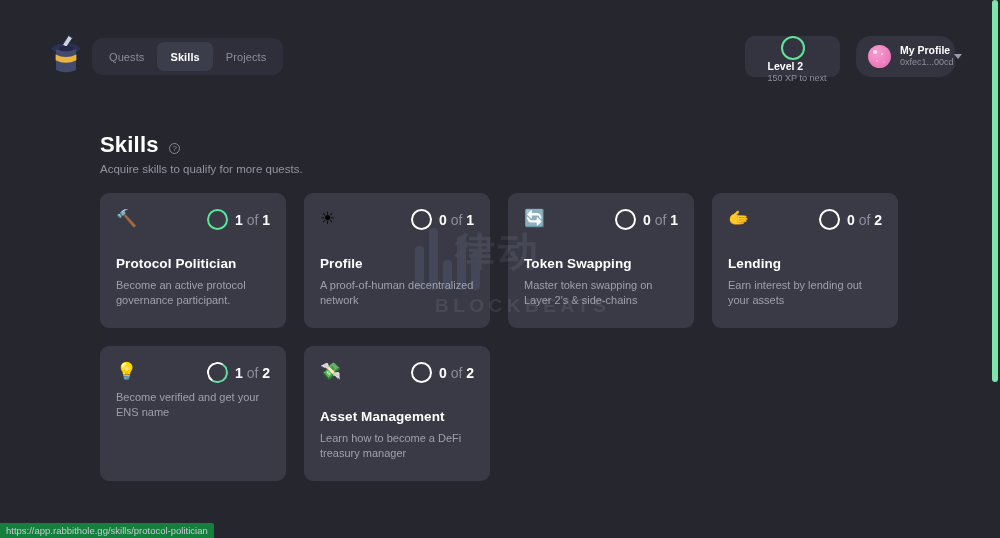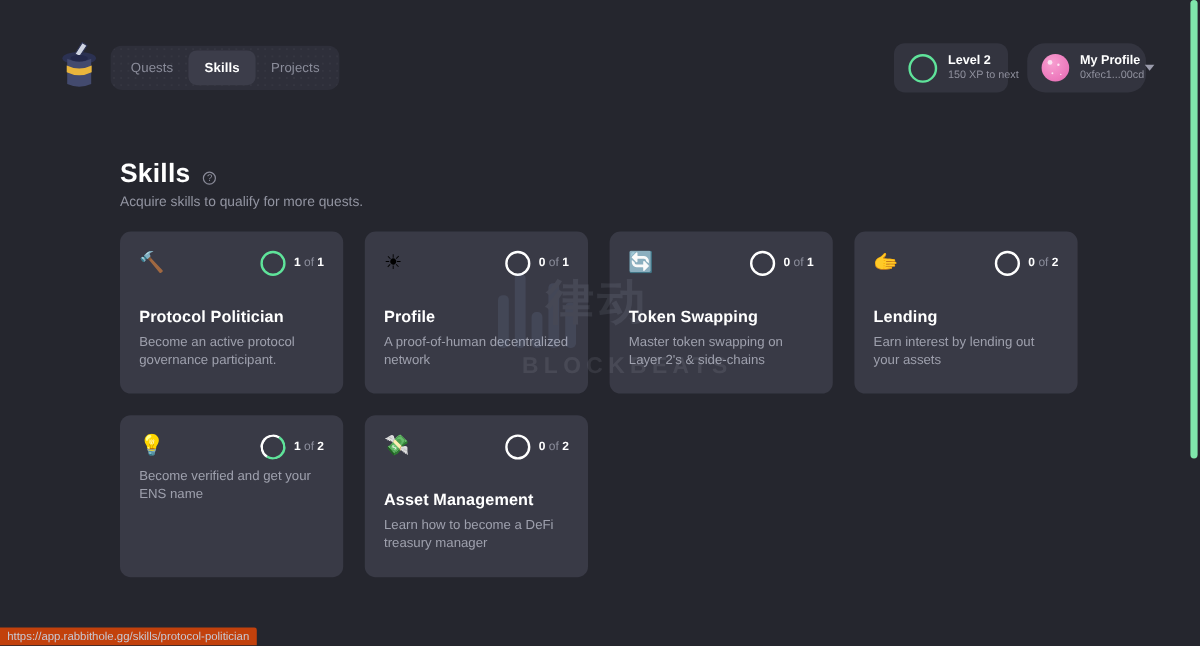--- a/index.html
+++ b/index.html
@@ -34,21 +34,21 @@
     font-size: 11px; color: #8b8d9b; letter-spacing: .1px;
     cursor: pointer; white-space: nowrap;
   }
   .navitem.active { background: #3c3d4a; color: #ffffff; font-weight: bold; }
 
   .chip {
     position: absolute; top: 36px; height: 41px;
     background: #33343f; border-radius: 9px;
     display: flex; align-items: center; padding: 0 12px;
   }
-  #level-chip { right: 160px; width: 95px; }
+  #level-chip { right: 160px; width: 95px; flex-direction: column; }
   #profile-chip { right: 45px; width: 99px; border-radius: 15px; }
 
   .ring {
     width: 24px; height: 24px; border-radius: 50%;
     border: 2.5px solid #5fe39a; flex: 0 0 auto;
   }
   .chip-text { margin-left: 9px; line-height: 1.25; }
   .chip-title { font-size: 10.5px; color: #ffffff; font-weight: bold; white-space: nowrap; }
   .chip-sub { font-size: 9px; color: #8f909d; white-space: nowrap; }
 
@@ -97,21 +97,21 @@
   }
   .card-top { display: flex; align-items: flex-start; justify-content: space-between; }
   .card-emoji { font-size: 17px; line-height: 20px; }
   .prog { display: flex; align-items: center; }
   .prog-ring {
     width: 21px; height: 21px; border-radius: 50%;
     border: 2.4px solid #ffffff; box-sizing: border-box;
   }
   .prog-ring.full { border-color: #5fe39a; }
   .prog-ring.half { border-color: #ffffff; border-right-color: #5fe39a; border-bottom-color: #5fe39a; transform: rotate(-12deg); }
-  .prog-text { margin-left: 7px; font-size: 10px; color: #ffffff; font-weight: bold; white-space: nowrap; }
+  .prog-text { margin-left: 7px; font-size: 14px; color: #ffffff; font-weight: bold; white-space: nowrap; }
   .prog-text .of { color: #8b8d9b; font-weight: normal; }
   .card-title {
     margin-top: 26px; font-size: 13.5px; color: #ffffff;
     font-weight: bold; letter-spacing: .1px;
   }
   .card-desc { margin-top: 7px; font-size: 11px; color: #9ea0ad; line-height: 1.35; }
 
   
   .watermark {
     position: absolute; left: 415px; top: 222px;
@@ -133,21 +133,21 @@
 
   
   .scrollbar {
     position: absolute; right: 2px; top: 0; width: 6px; height: 382px;
     background: #7fe6ab; border-radius: 3px;
   }
 
   
   .statusbar {
     position: absolute; left: 0; bottom: 0; height: 15px;
-    background: #c2410c; color: #c8c9d4;
+    background: #15803d; color: #c8c9d4;
     font-size: 9.5px; display: flex; align-items: center;
     padding: 0 6px; border-top-right-radius: 2px;
   }
 </style>
 </head>
 <body>
 
 <div class="app">
 
   <div class="topbar">

